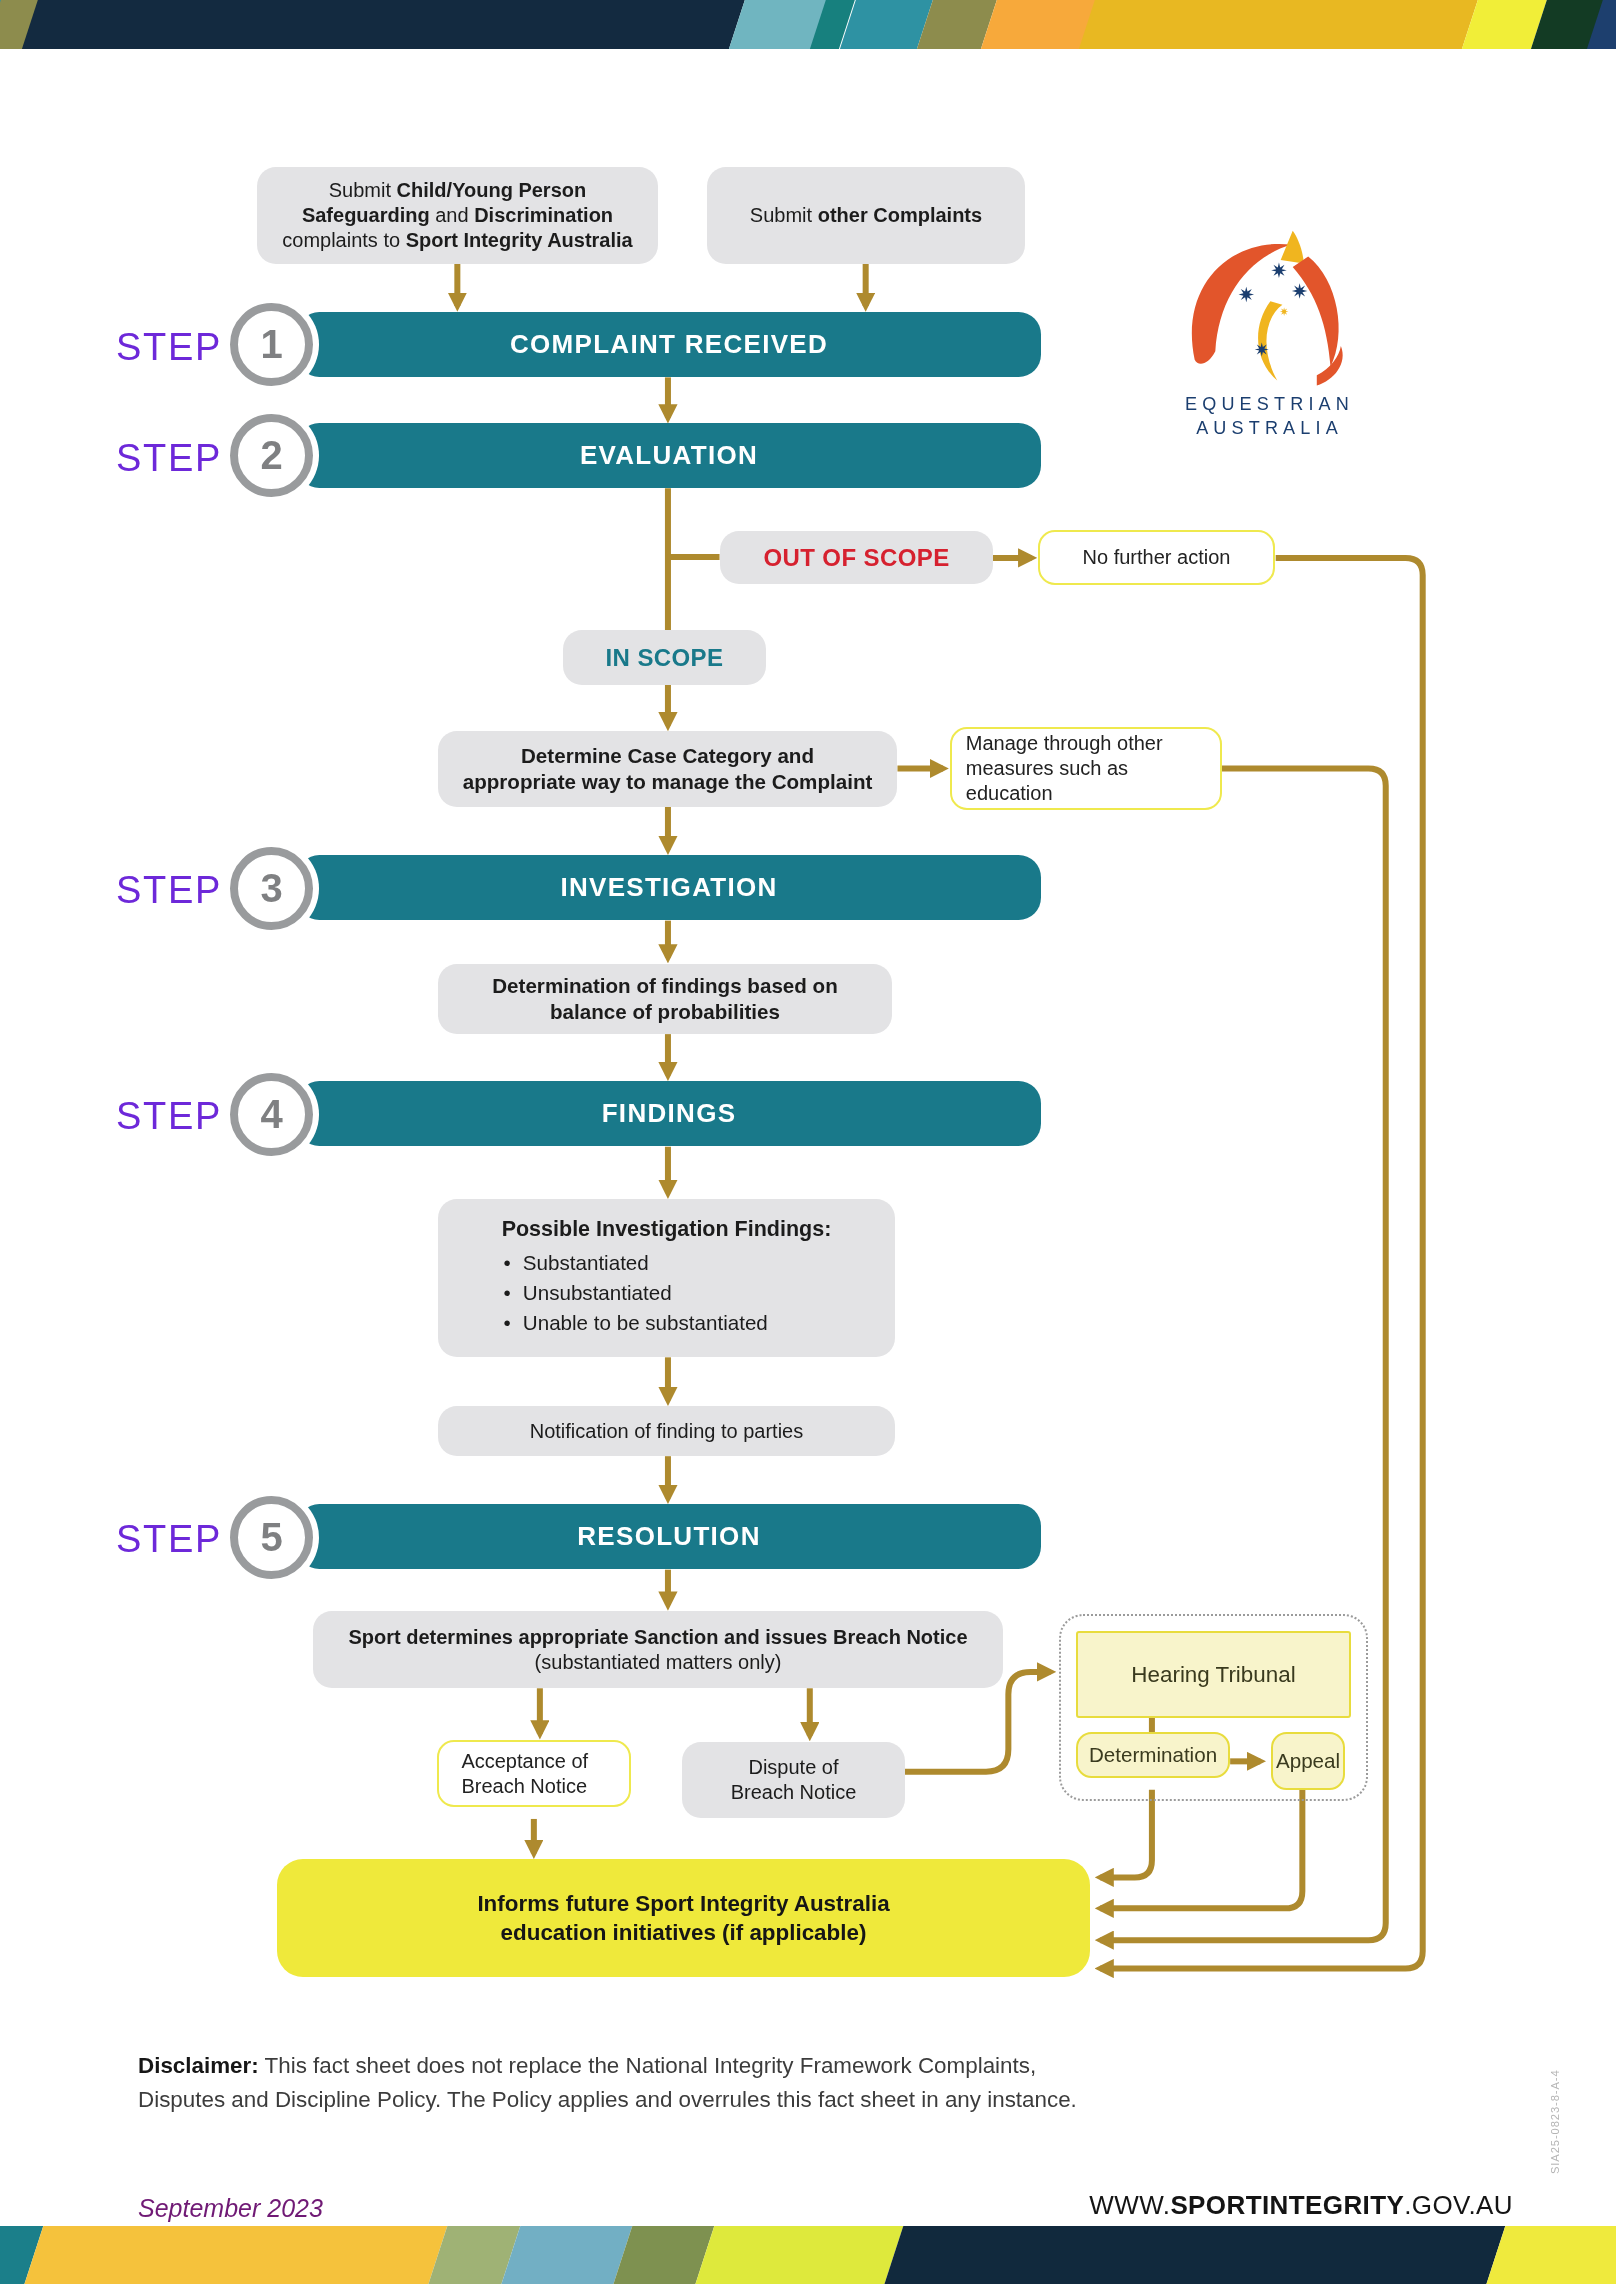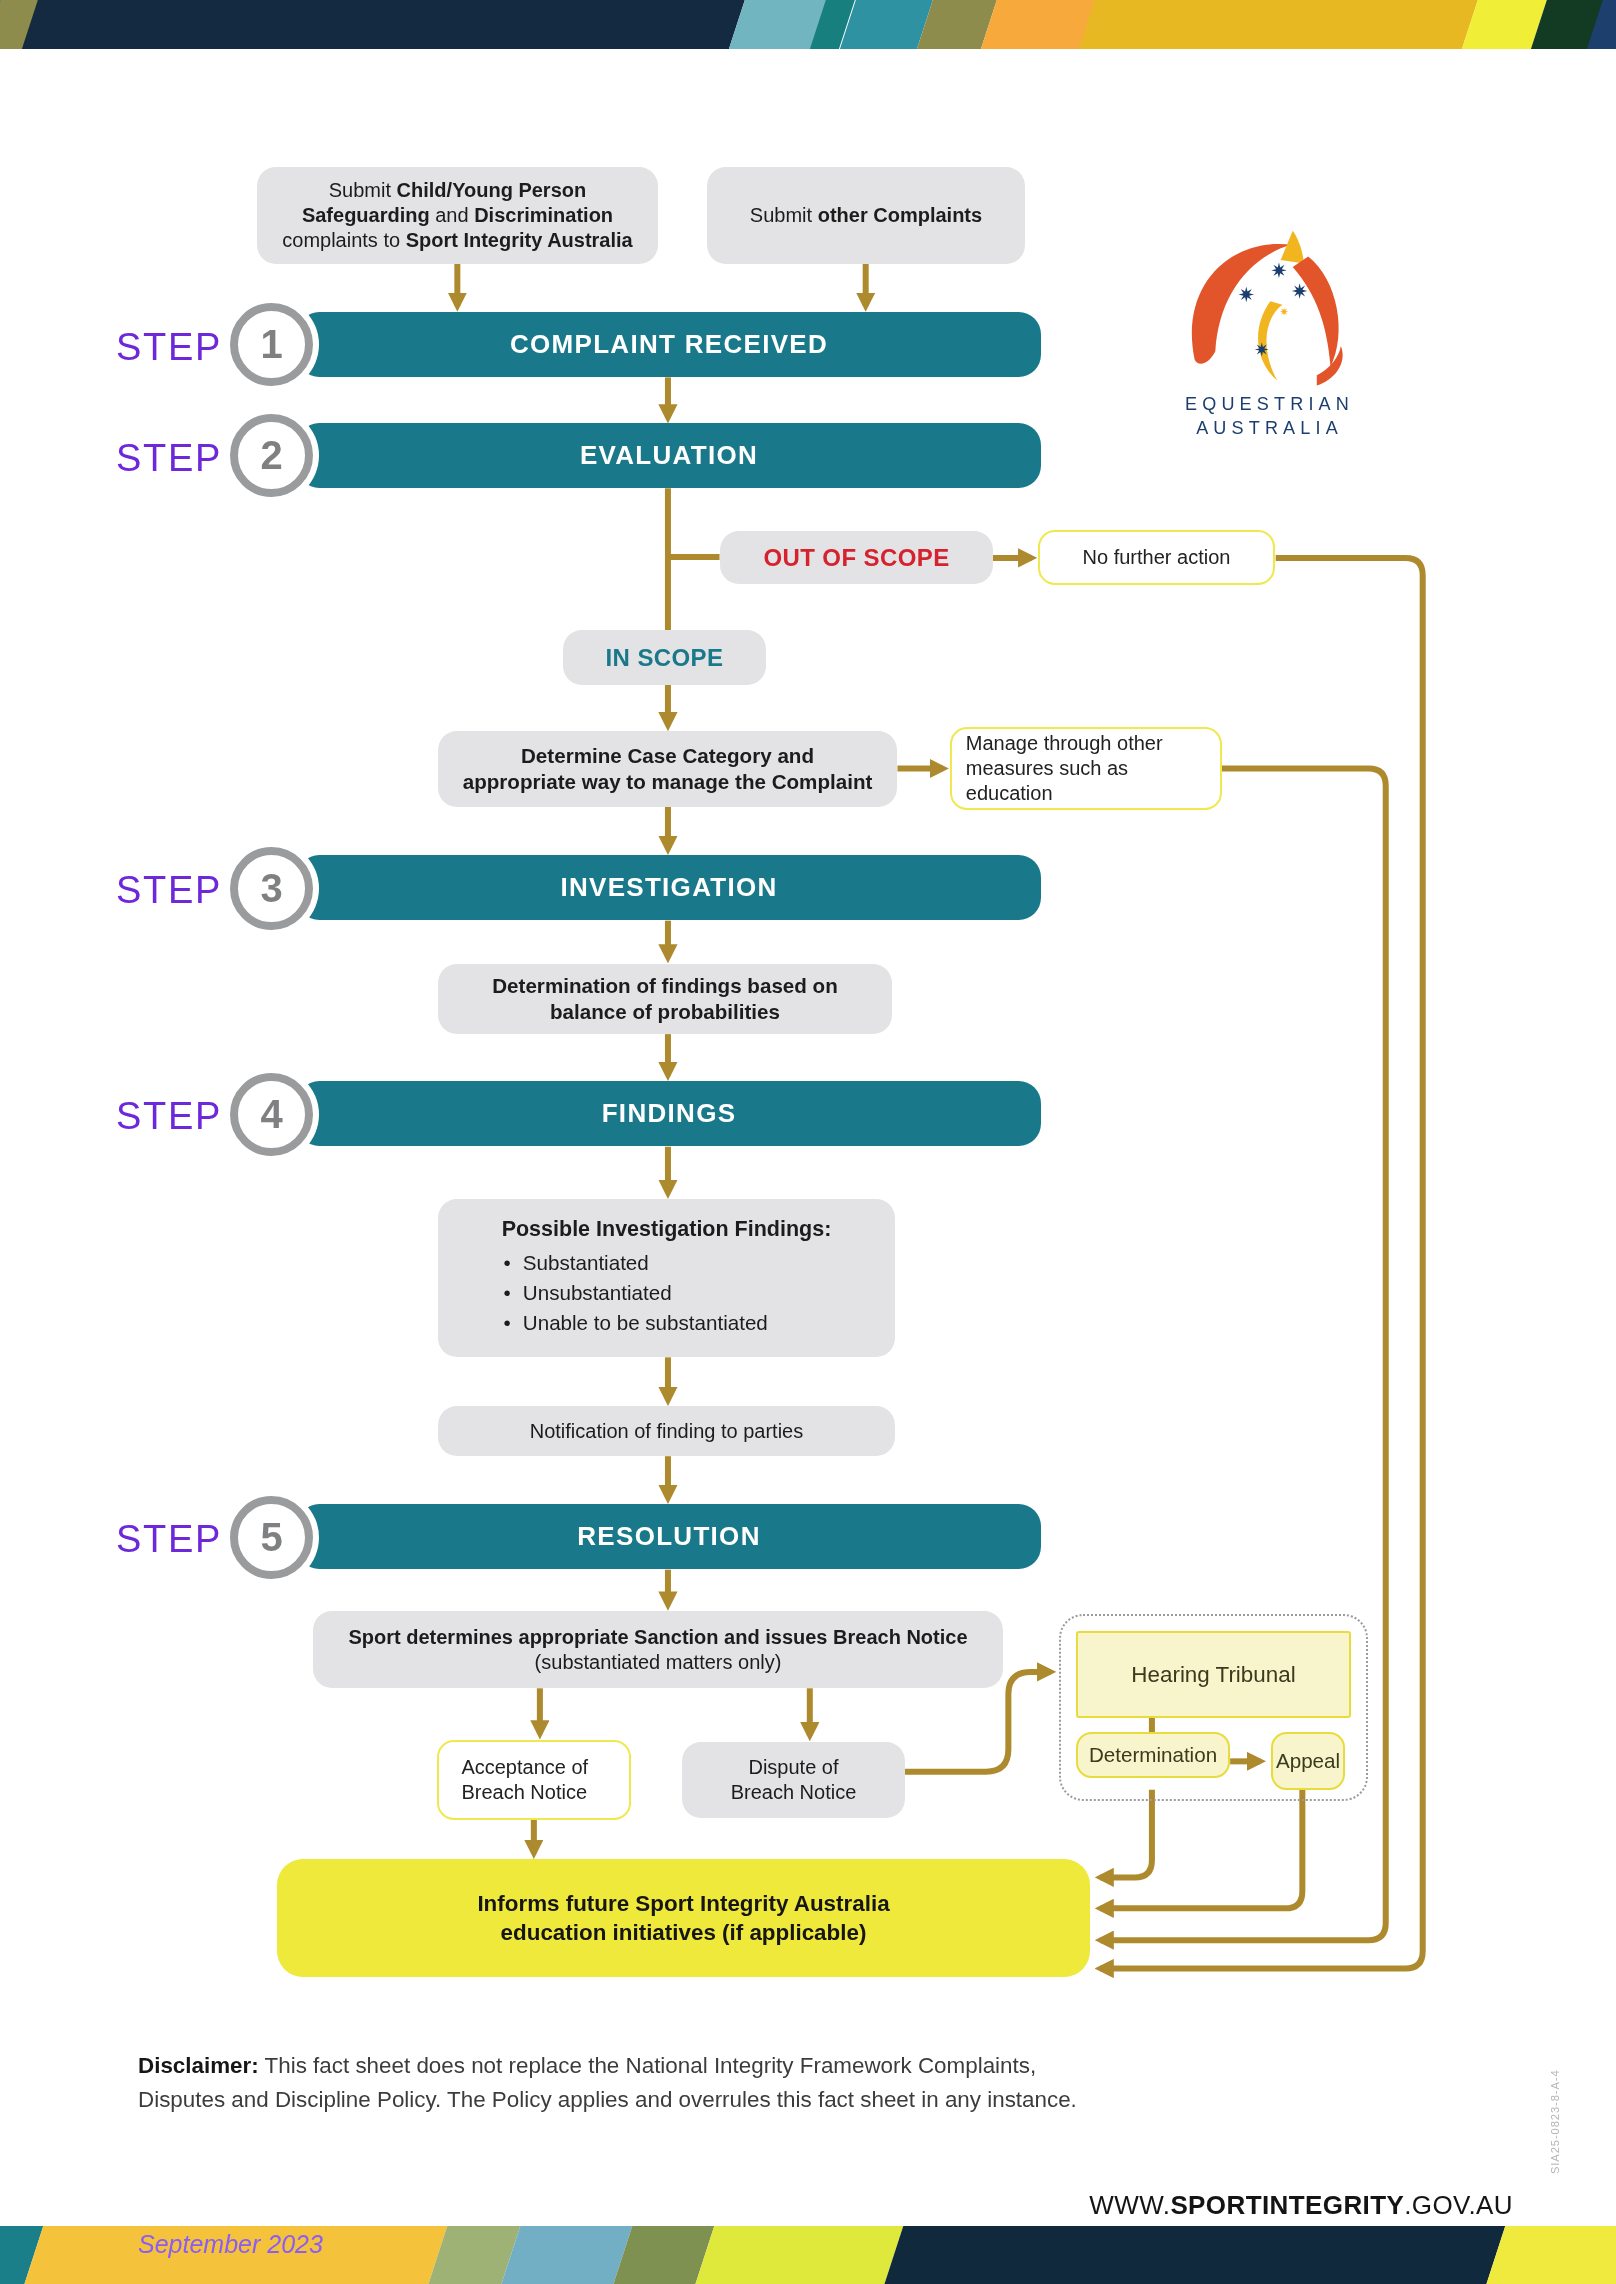--- a/index.html
+++ b/index.html
@@ -26,21 +26,21 @@
   .dottedbox{border:2.6px dotted #9B9B9B;border-radius:24px;z-index:2;background:transparent;}
   .bigyellow{background:#EFE93B;border-radius:26px;display:flex;flex-direction:column;align-items:center;
         justify-content:center;text-align:center;font-weight:bold;font-size:22.4px;line-height:1.3;
         color:#161616;z-index:3;}
   svg.wires{position:absolute;left:0;top:0;z-index:1;}
   .bullets{list-style:none;margin:5.2px 0 0 0;padding:0 0 0 45px;text-align:left;font-size:20.6px;line-height:1.45;}
   .bullets li::before{content:"•";margin-right:12px;}
   .disc{font-size:22.4px;line-height:1.5;color:#3C3C3C;}
   .disc strong{color:#161616;}
   .doccode{writing-mode:vertical-rl;transform:rotate(180deg);font-size:11.2px;color:#B5B5B5;letter-spacing:0.9px;}
-  .date{font-size:25px;font-style:italic;color:#8b5cf6;margin-top:36px;}
+  .date{font-size:25px;font-style:italic;color:#701a75;}
   .siteurl{font-size:26px;color:#141414;letter-spacing:0.4px;text-align:right;}
   .logotext{fill:#1B3E6F;font-family:"Liberation Sans",sans-serif;font-size:21px;letter-spacing:6px;}
 </style>
 </head>
 <body>
 
 <div class="page">
 
   <div class="abs bar" style="left:0;top:0;width:1617px;height:49px;">
     <div class="seg" style="left:-17px;width:26px;background:#2E92A3;"></div>
@@ -196,21 +196,21 @@
   <div class="abs stepcircle" style="left:230px;top:1496px;">
       <span>5</span>
     </div>
   <div class="abs banner" style="left:297px;top:1504px;width:744px;height:65px;">RESOLUTION</div>
 
   <div class="abs gbox" style="left:313px;top:1611px;width:690px;height:77px;flex-direction:column;padding:3.4px 8.6px;">
     <div style="font-weight:bold;font-size:20px;">Sport determines appropriate Sanction and issues Breach Notice</div>
     <div style="font-size:20px;">(substantiated matters only)</div>
   </div>
 
-  <div class="abs wybox" style="left:437px;top:1740px;width:194px;height:80px;padding:3.4px 22.4px;">
+  <div class="abs wybox" style="left:437px;top:1740px;width:194px;height:67px;padding:3.4px 22.4px;">
     <span>Acceptance of Breach Notice</span>
     </div>
   <div class="abs gbox" style="left:682px;top:1742px;width:223px;height:76px;padding:3.4px 34px;">
     <span>Dispute of Breach Notice</span>
     </div>
 
   <div class="abs dottedbox" style="left:1059px;top:1614px;width:309px;height:187px;"></div>
   <div class="abs lybox" style="left:1076px;top:1631px;width:275px;height:87px;border-radius:3px;font-size:22.4px;">
     <span>Hearing Tribunal</span>
     </div>

